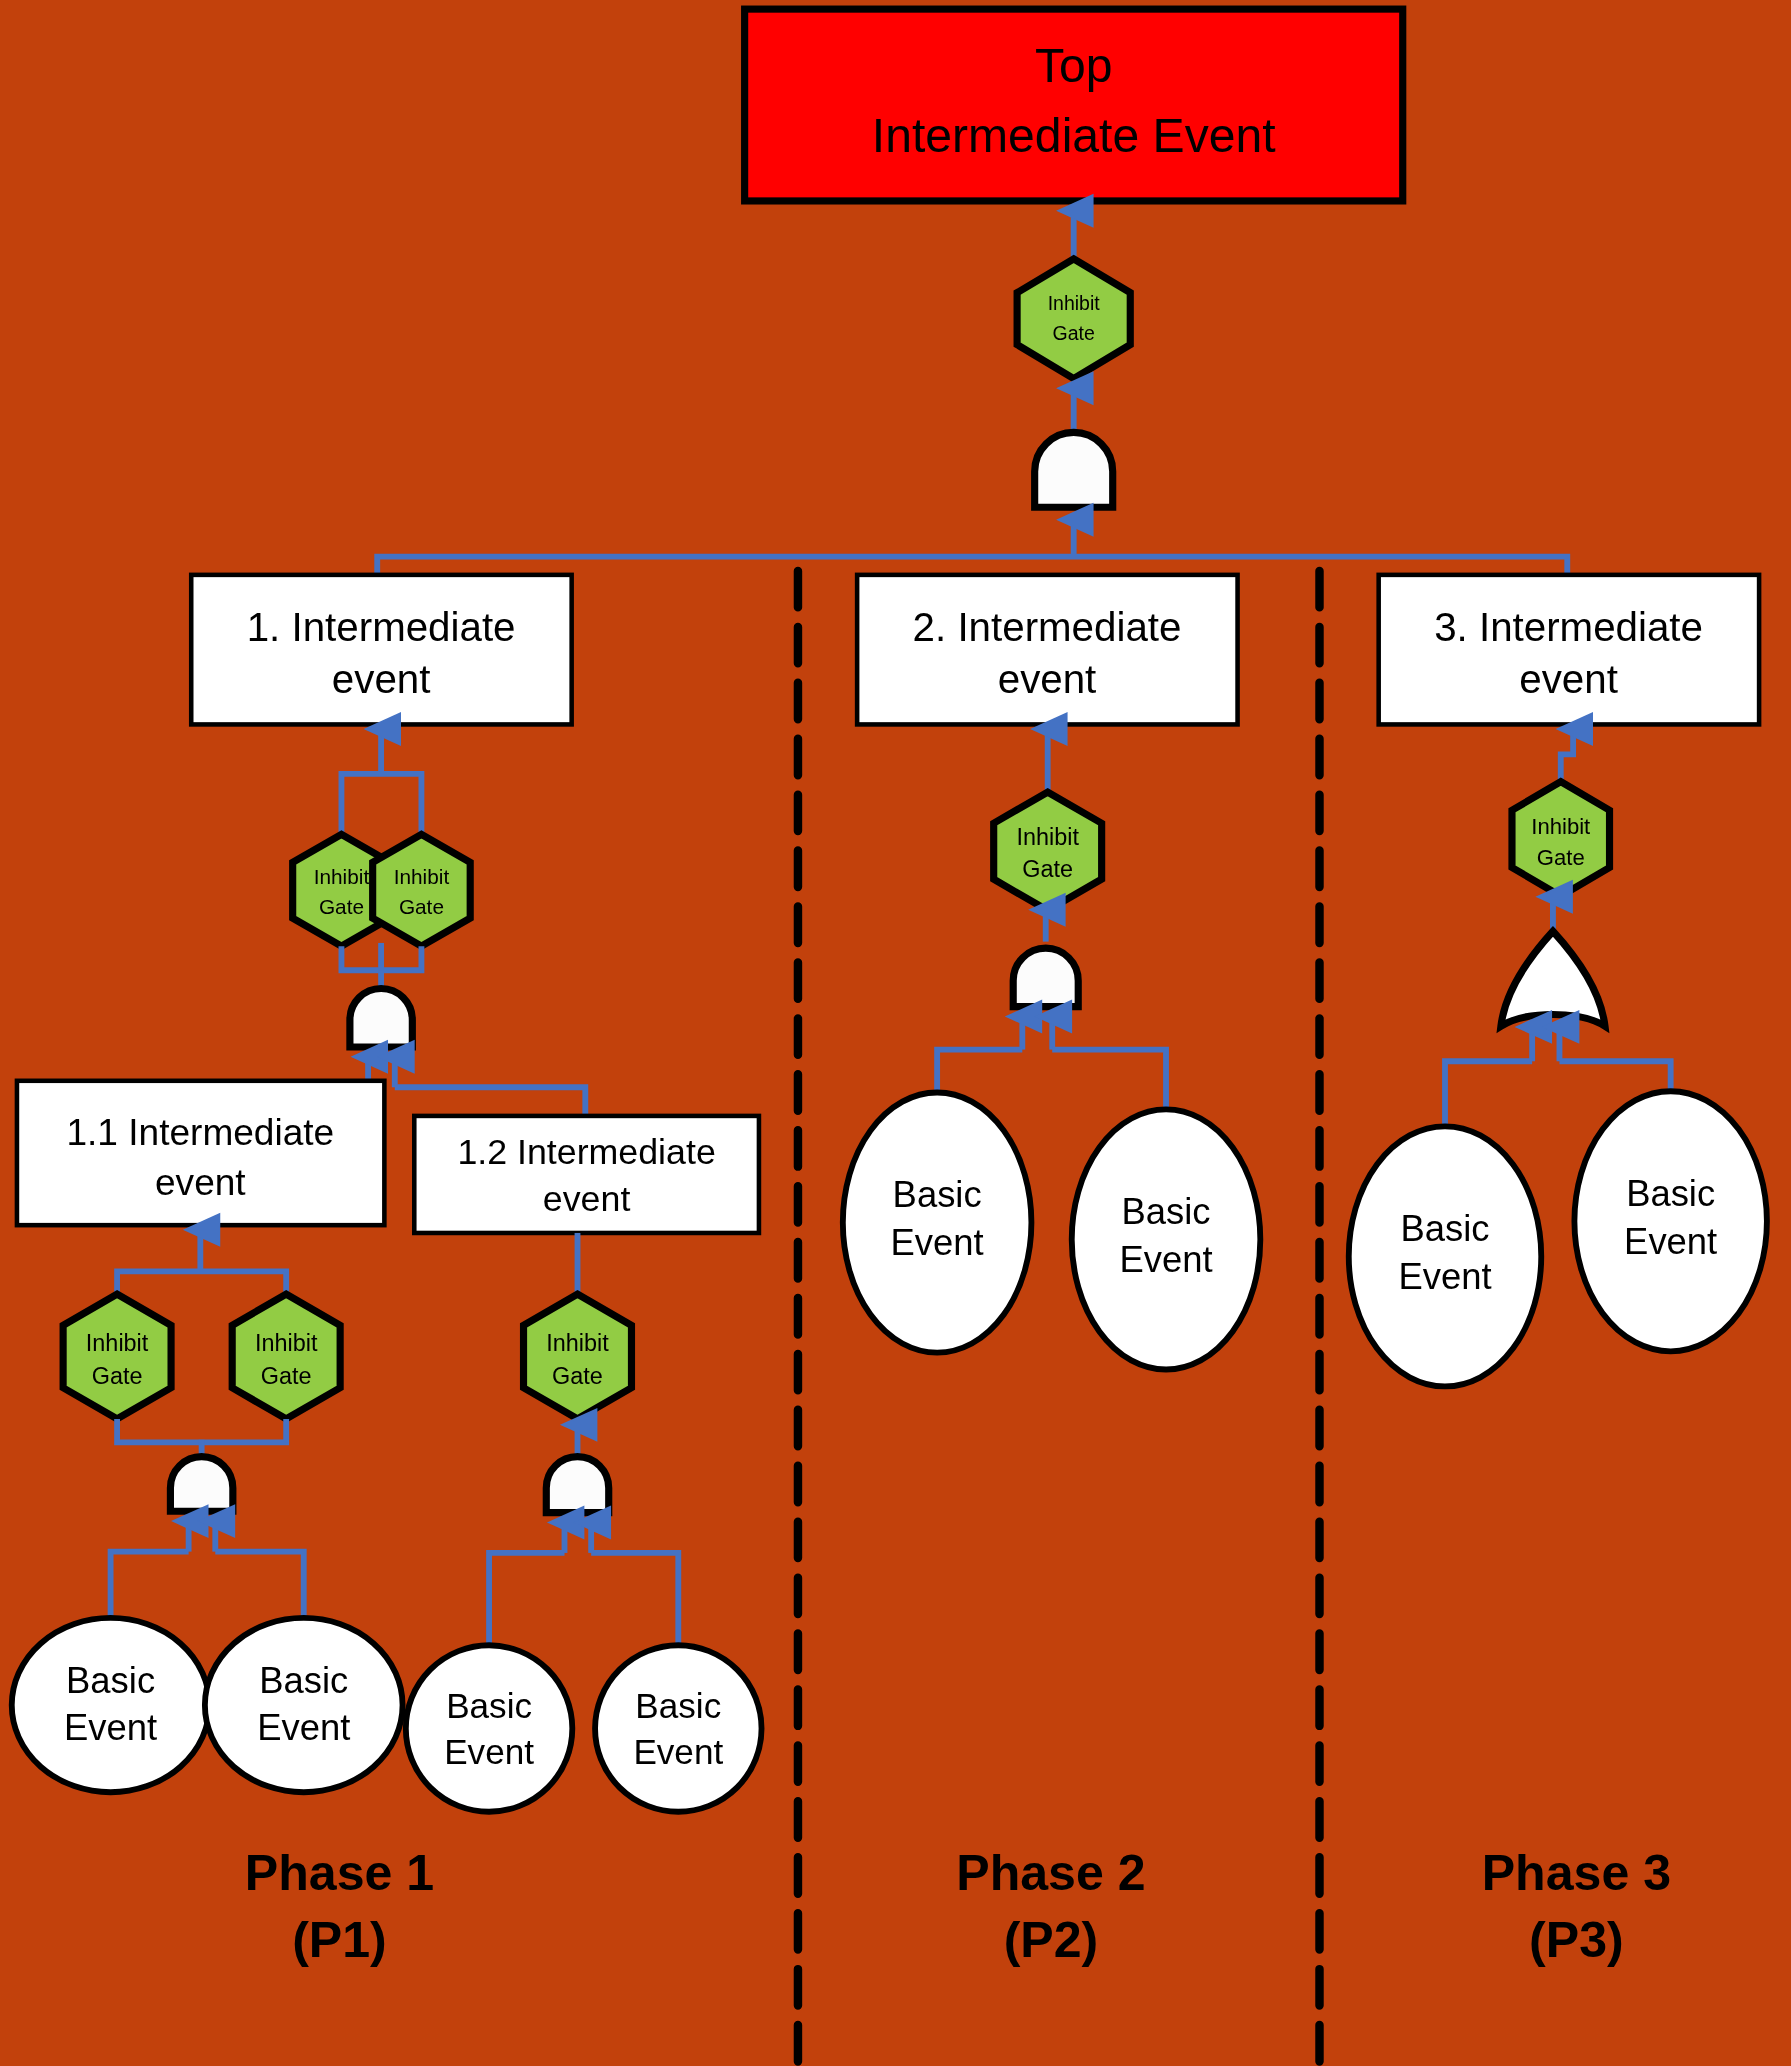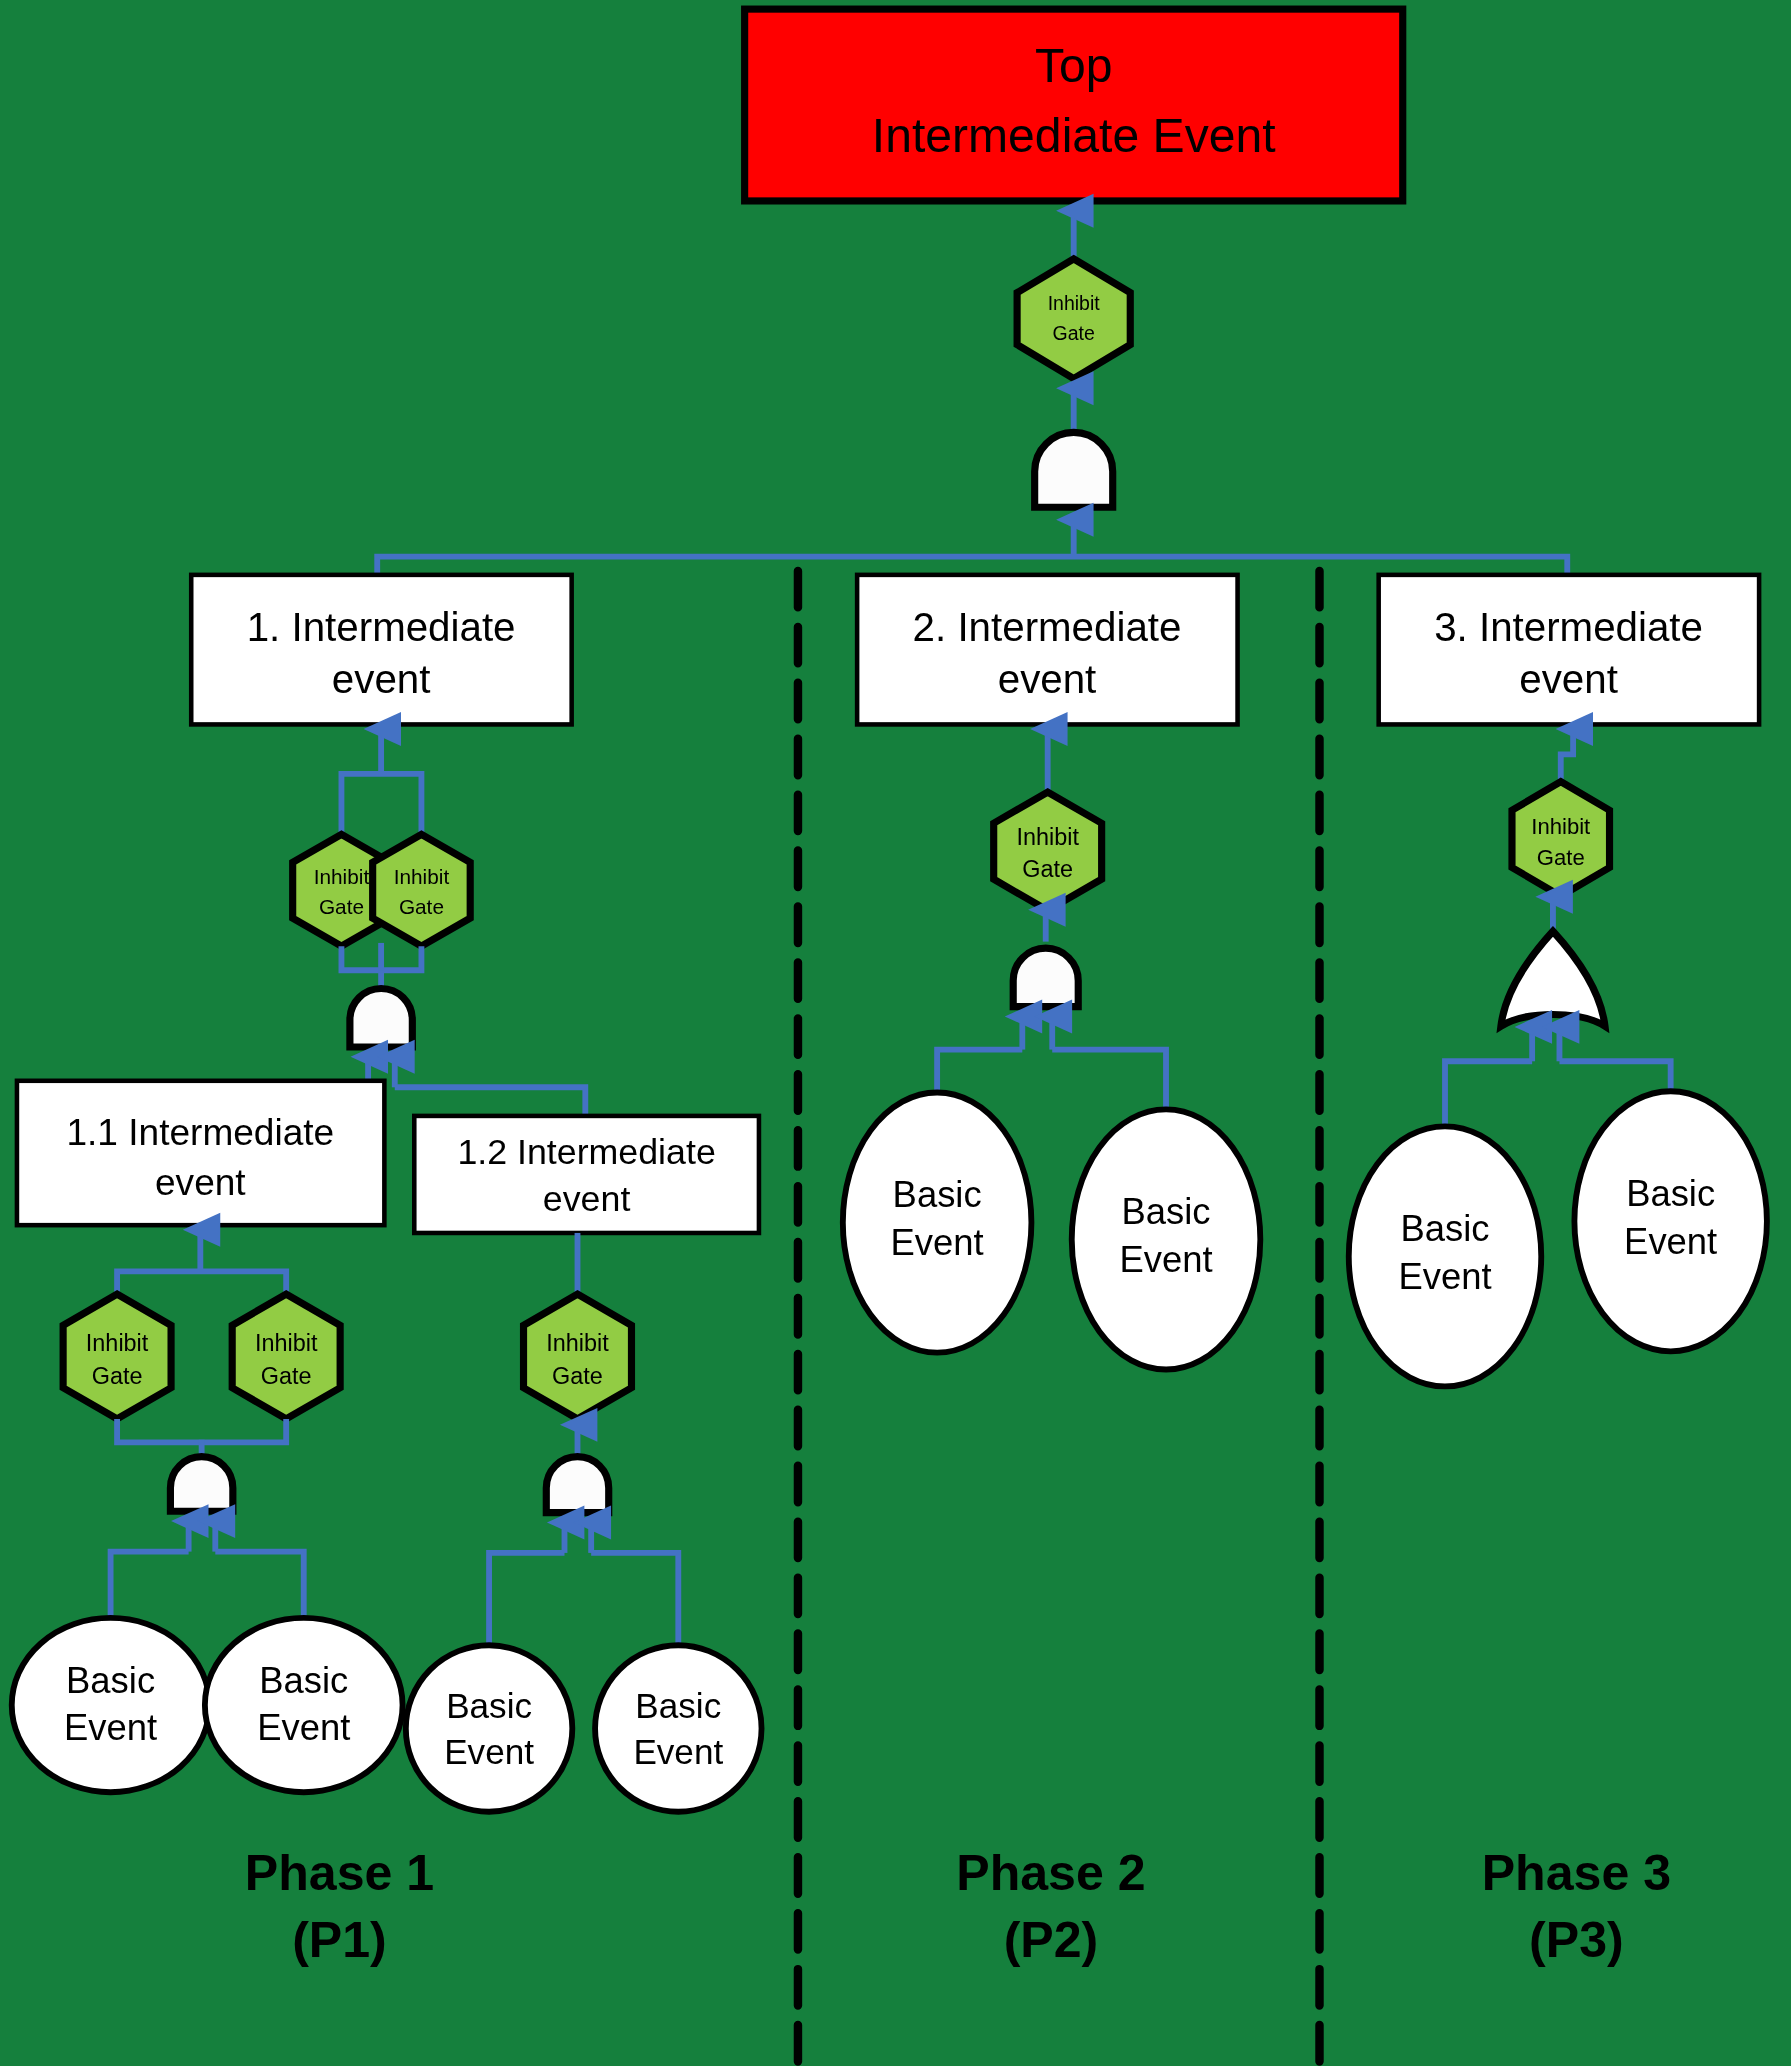--- a/index.html
+++ b/index.html
@@ -1,17 +1,17 @@
 <!DOCTYPE html>
 <html style="font-size:10.4px"><head>
 <meta charset="utf-8">
 <style>
   html,body{margin:0;padding:0;background:#ffffff;}
   body{font-family:"Liberation Sans", sans-serif;}
-  #stage{position:relative;width:1791px;height:2066px;background:#15803d;overflow:hidden;}
+  #stage{position:relative;width:1791px;height:2066px;background:#c2410c;overflow:hidden;}
   svg#tree{position:absolute;left:0;top:0;width:1791px;height:2066px;}
   .evt-box-txt{font-family:"Liberation Sans", sans-serif;fill:#000;}
   .gate-txt{font-family:"Liberation Sans", sans-serif;fill:#000;}
   .phase-txt{font-family:"Liberation Sans", sans-serif;fill:#000;font-weight:bold;}
 </style>
 </head>
 <body>
 
 <div id="stage">
 

